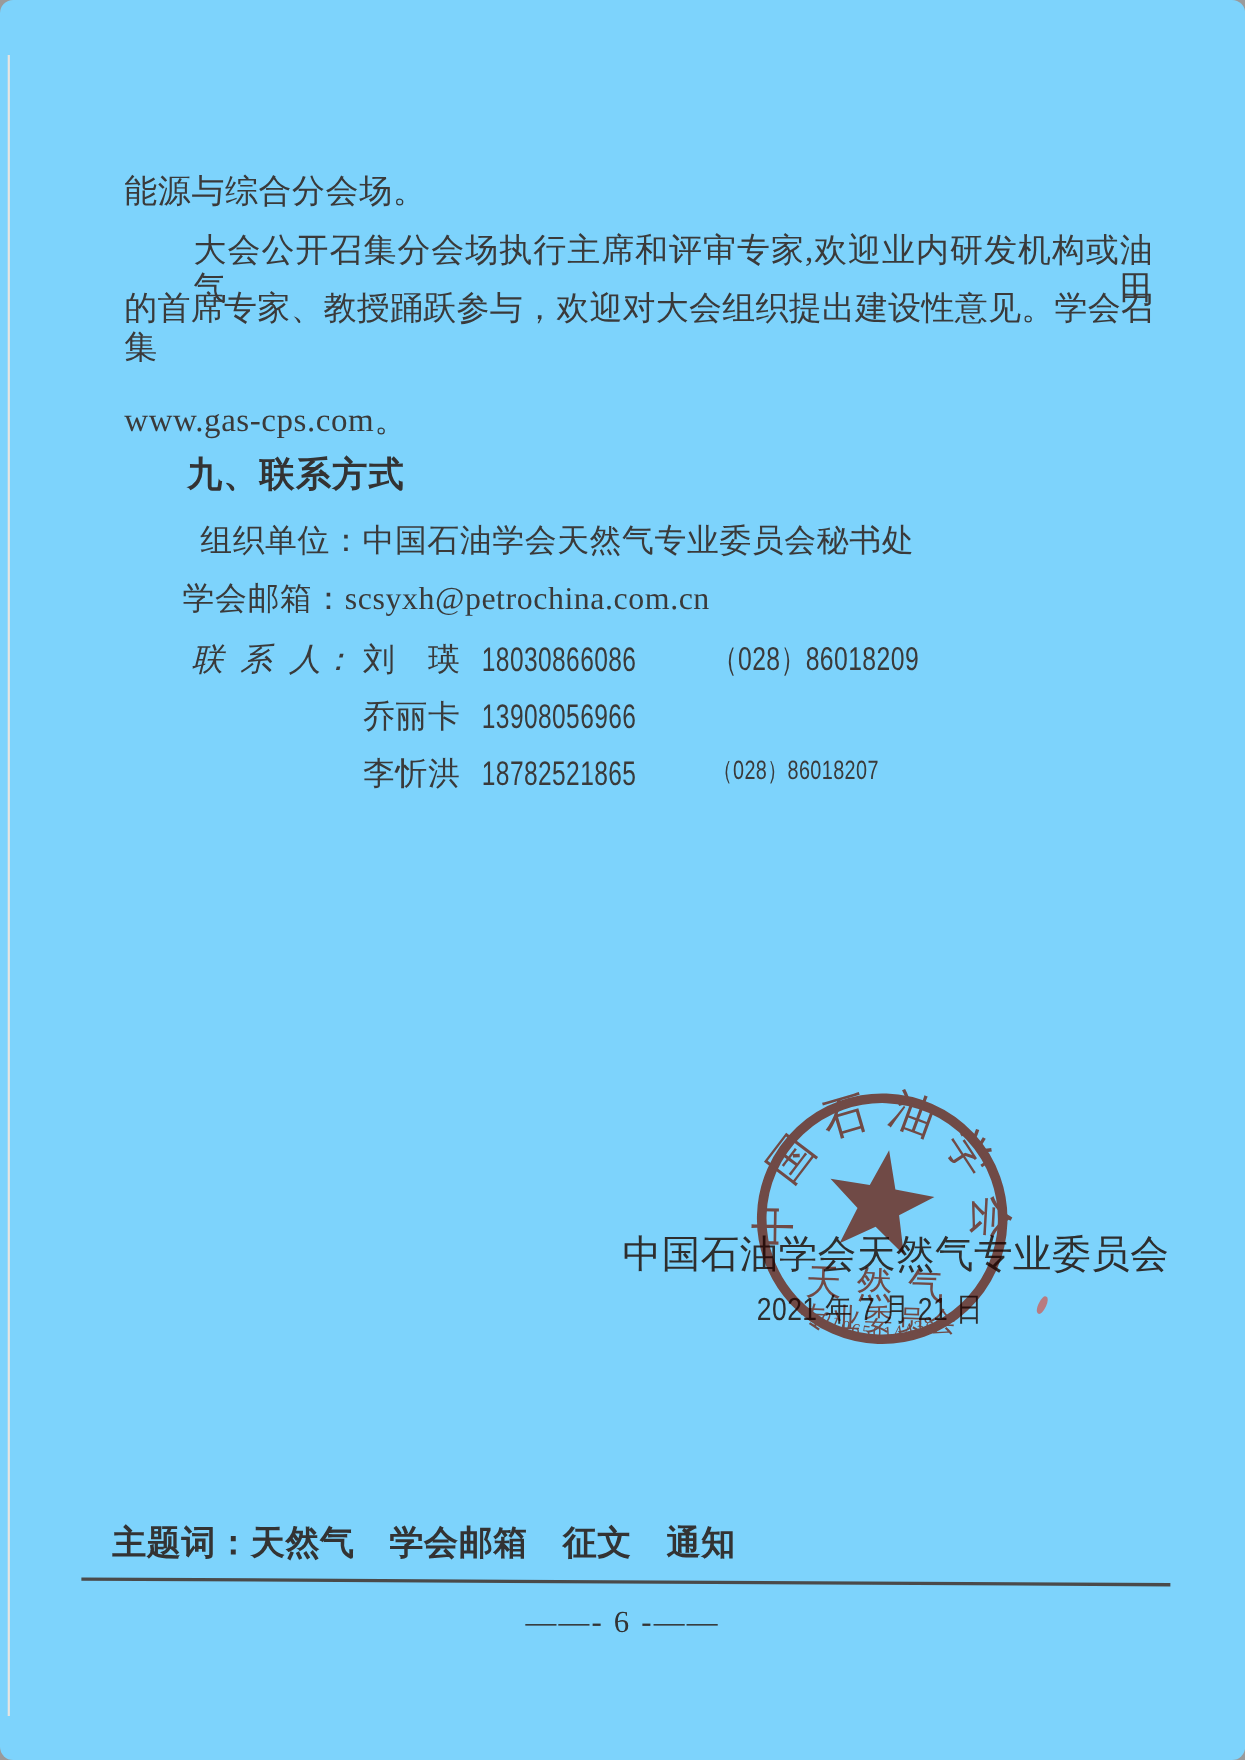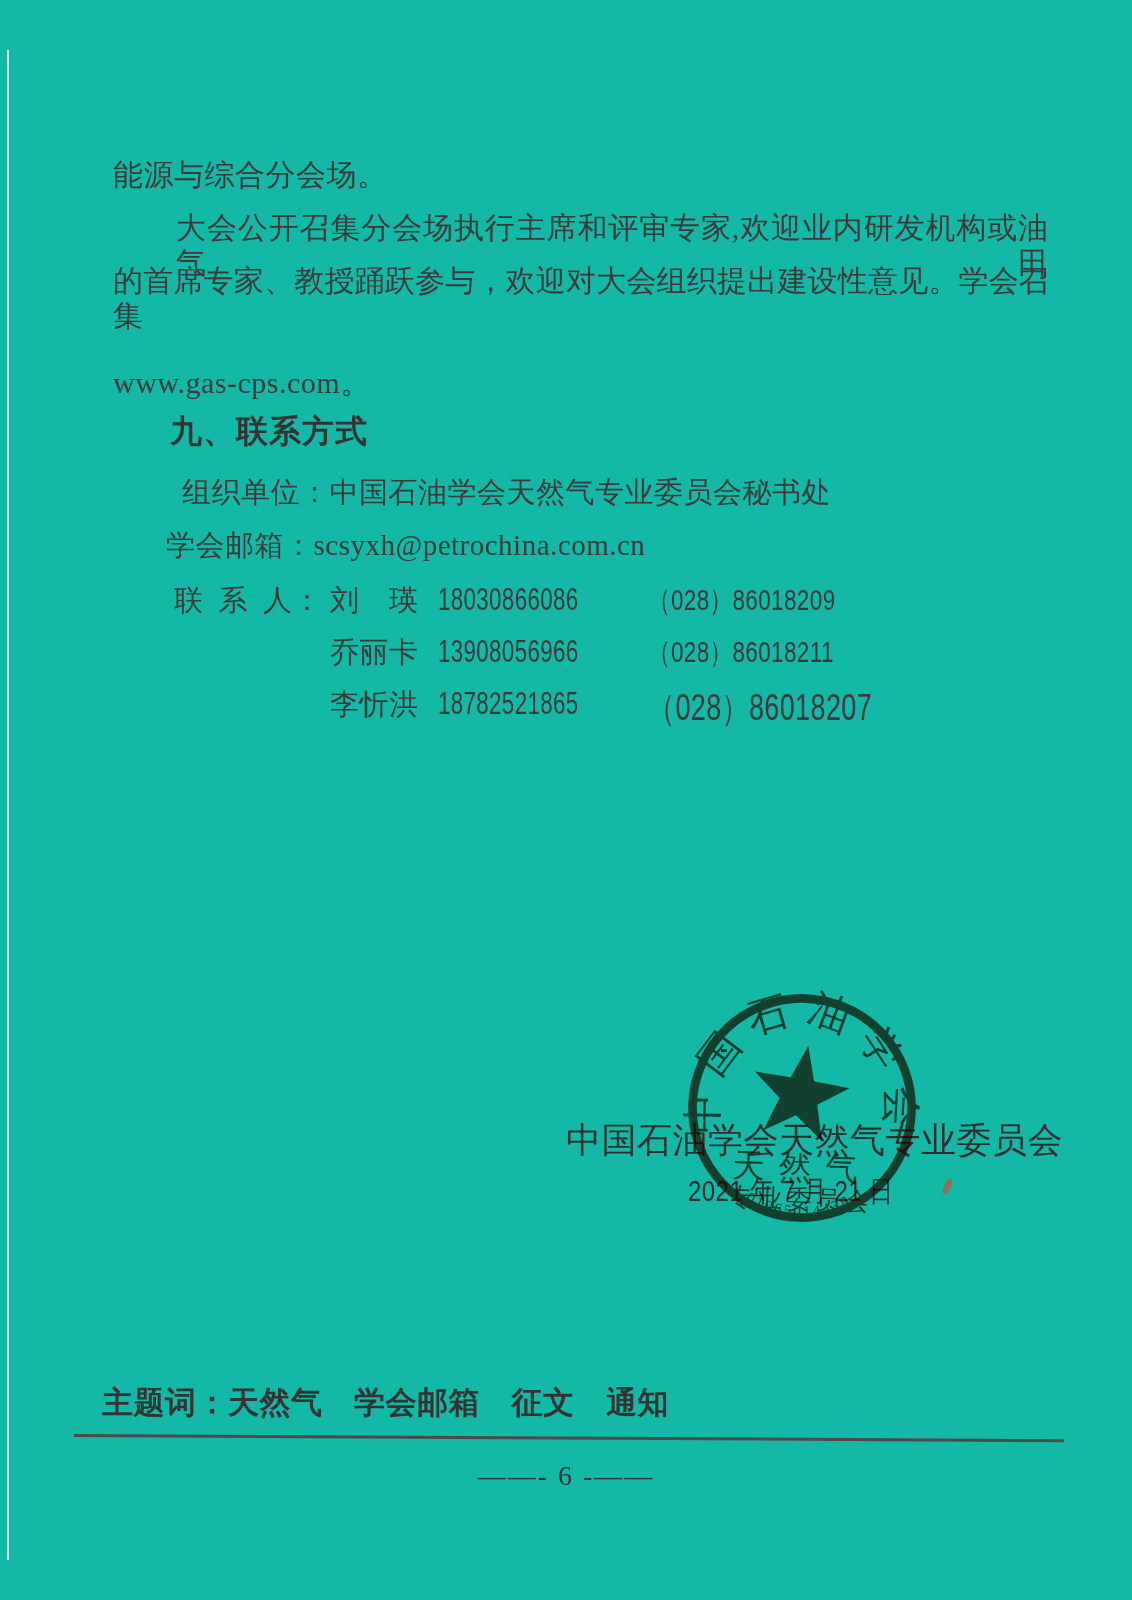--- a/index.html
+++ b/index.html
@@ -1,20 +1,21 @@
 <!DOCTYPE html>
 <html><head>
 <meta charset="utf-8">
 <style>
   html,body{margin:0;padding:0;background:#9a9a9a;}
   .page{
     position:relative;width:1132px;height:1600px;margin:0 auto;
-    background:#14b8a6;overflow:hidden;
+    background:#7dd3fc;overflow:hidden;
     font-family:"Liberation Serif","DejaVu Serif",serif;
     color:#3a3a3a;
+    border-radius:12px;
   }
   .line{position:absolute;font-size:30px;line-height:1.15;white-space:pre;letter-spacing:.5px;}
   .pline{position:absolute;font-size:30px;line-height:1.15;letter-spacing:0;
          text-align:justify;text-align-last:justify;}
   .sansbold{font-family:"Liberation Sans","DejaVu Sans",sans-serif;font-weight:bold;color:#333;}
   .num{display:inline-block;transform-origin:0 50%;
        font-family:"Liberation Sans","DejaVu Sans",sans-serif;}
   .sx72{transform:scaleX(.72);}
   .sx75{transform:scaleX(.75);}
   .sx83{transform:scaleX(.83);}
@@ -40,33 +41,32 @@
 
   <div class="pline" style="left:176px;top:211px;width:872px;">大会公开召集分会场执行主席和评审专家,欢迎业内研发机构或油气田</div>
   <div class="pline" style="left:113px;top:264px;width:936px;">的首席专家、教授踊跃参与，欢迎对大会组织提出建设性意见。学会召集</div>
   <div class="line" style="left:113px;top:366px;">www.gas-cps.com。</div>
 
   <div class="line sansbold" style="left:170px;top:413px;font-size:32px;letter-spacing:1px;">九、联系方式</div>
 
   <div class="line" style="left:182px;top:476px;font-size:29px;">组织单位：中国石油学会天然气专业委员会秘书处</div>
   <div class="line" style="left:166px;top:529px;font-size:29px;text-align:center;">学会邮箱：scsyxh@petrochina.com.cn</div>
 
-  <div class="line" style="left:174px;top:584px;font-size:29px;">联 系 人：</div>
+  <div class="line" style="left:174px;top:584px;font-size:29px;font-style:italic;">联 系 人：</div>
 
   <div class="line" style="left:330px;top:584px;font-size:29px;">刘　瑛</div>
   <div class="line" style="left:438px;top:582px;font-size:31px;"><span class="num sx72">18030866086</span></div>
   <div class="line" style="left:648px;top:583px;font-size:30px;"><span class="num sx75">（028）86018209</span></div>
 
   <div class="line" style="left:330px;top:636px;font-size:29px;">乔丽卡</div>
   <div class="line" style="left:438px;top:634px;font-size:31px;"><span class="num sx72">13908056966</span></div>
-  <div class="line" style="left:648px;top:635px;font-size:30px;"><span class="num sx75">（028）86018211</span></div>
 
   <div class="line" style="left:330px;top:688px;font-size:29px;">李忻洪</div>
   <div class="line" style="left:438px;top:686px;font-size:31px;"><span class="num sx72">18782521865</span></div>
-  <div class="line" style="left:648px;top:687px;font-size:36px;"><span class="num sx75">（028）86018207</span></div>
+  <div class="line" style="left:648px;top:687px;font-size:24px;"><span class="num sx75">（028）86018207</span></div>
 
   <div class="line sig" style="left:566px;top:1121px;font-size:35px;">中国石油学会天然气专业委员会</div>
   <div class="line sig" style="left:688px;top:1175px;font-size:29px;"><span class="num sx83">2021 年 7 月 21 日</span></div>
 
   <svg class="seal" viewBox="0 0 260 260" xmlns="http://www.w3.org/2000/svg">
     <defs>
       <path id="sealArcTop" d="M 47.3 160.1 A 88 88 0 1 1 212.7 160.1" fill="none"></path>
       <path id="sealArcBottom" d="M 65.8 221.7 A 112 112 0 0 0 194.2 221.7" fill="none"></path>
     </defs>
     <circle cx="130" cy="130" r="113" fill="none" stroke="#e2422d" stroke-width="9"></circle>

